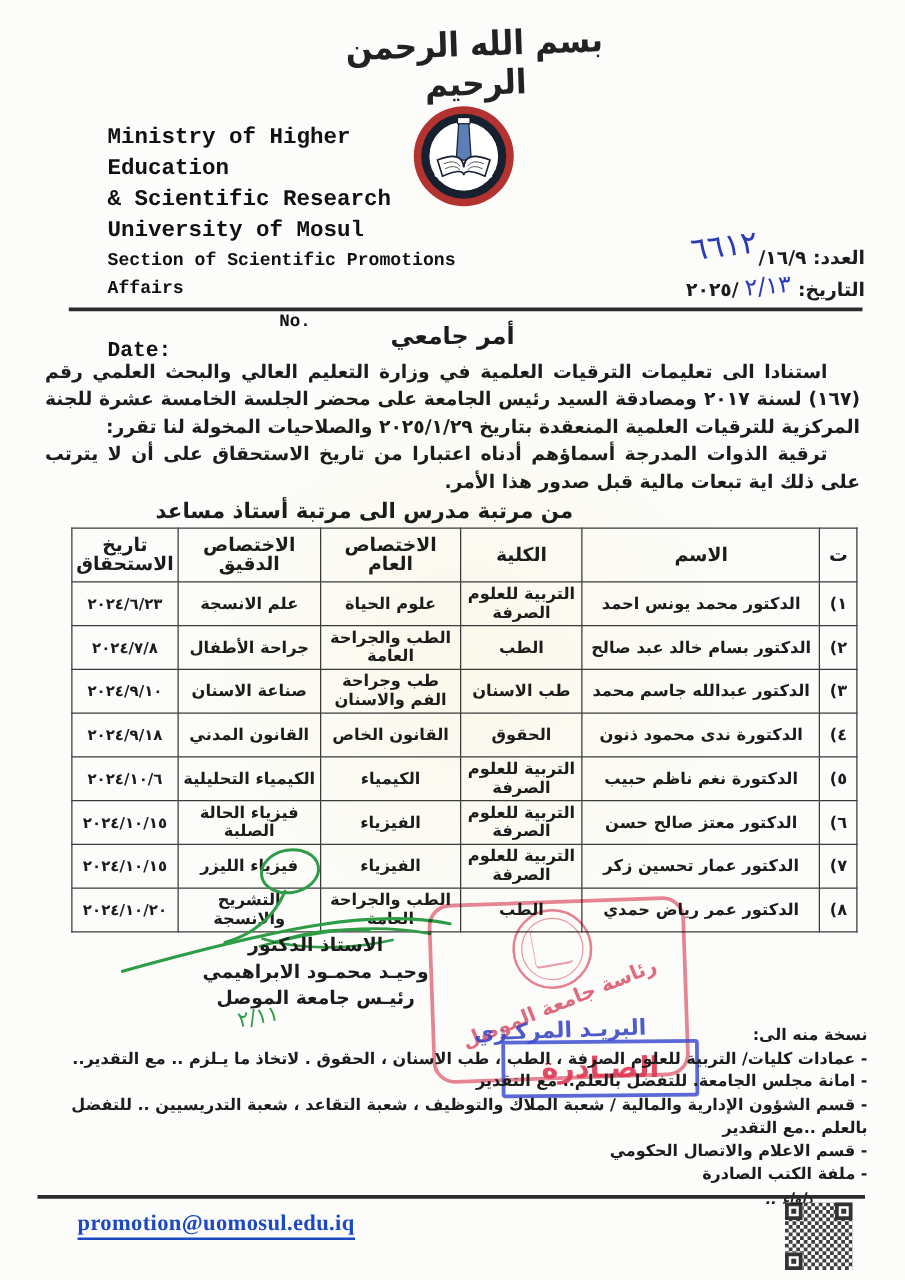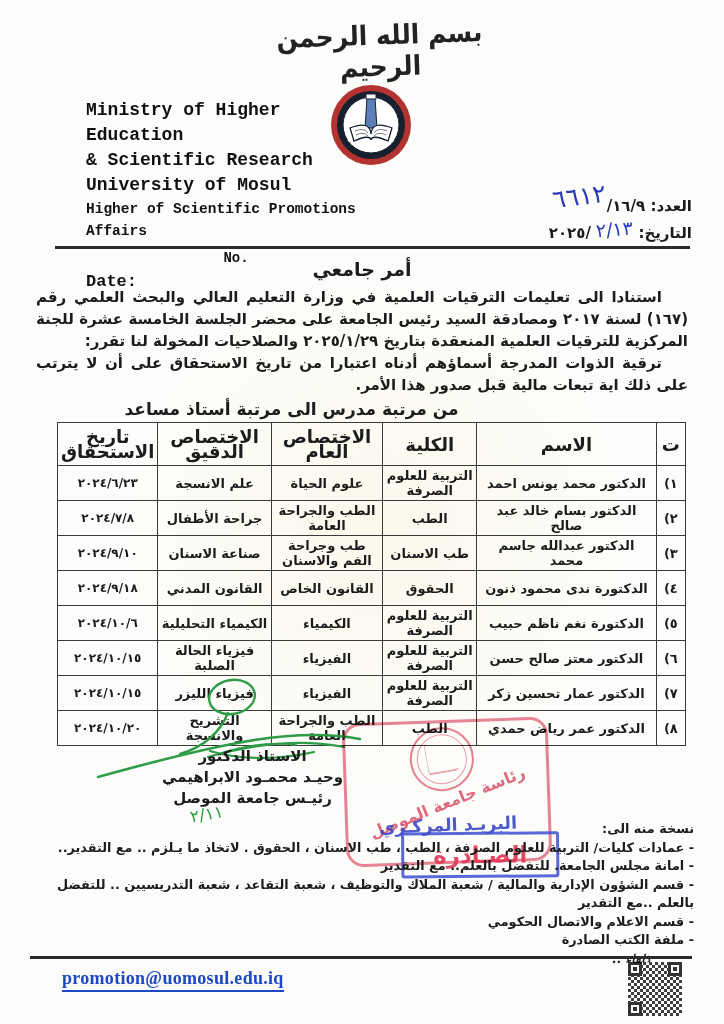--- a/index.html
+++ b/index.html
@@ -42,21 +42,21 @@
   .order-title{left:0;top:258px;width:724px;text-align:center;font-size:19px;font-weight:700;}
   .body-text{right:36px;top:286px;width:652px;direction:rtl;text-align:justify;
     font-size:15px;font-weight:700;line-height:22px;}
   .body-text p{margin:0;text-indent:26px;}
   .subtitle{left:0;top:399px;width:583px;text-align:center;font-size:17px;font-weight:700;}
 
   
   table.promo{position:absolute;left:57px;top:422px;width:629px;border-collapse:collapse;direction:rtl;
     font-size:13px;font-weight:700;}
   table.promo th,table.promo td{border:1.6px solid #3a3a3a;padding:2px 3px;line-height:15px;text-align:center;vertical-align:middle;}
-  table.promo th{font-size:18px;height:38px;}
+  table.promo th{font-size:15px;height:38px;}
   table.promo td{height:30px;}
   col.c-no{width:30px;}col.c-name{width:198px;}col.c-col{width:100px;}
   col.c-gen{width:114px;}col.c-spec{width:116px;}col.c-date{width:71px;}
   td.name{text-align:right;padding-right:28px;}
   td.date{font-size:12px;letter-spacing:.5px;}
 
   
   .sig-block{left:150px;top:746px;width:205px;text-align:center;font-size:15px;font-weight:700;line-height:21px;direction:rtl;}
   .sig-ink{left:60px;top:655px;width:420px;height:175px;pointer-events:none;}
   .sig-green-date{left:190px;top:804px;color:#2e9d46;font-size:17px;font-weight:400;transform:rotate(-10deg);letter-spacing:2px;}
@@ -96,21 +96,21 @@
 <body>
 
 <div class="page">
 
   <div class="abs basmala rtl">بسم الله الرحمن الرحيم</div>
 
   <div class="abs en-block">
     <div class="l1">Ministry of Higher Education</div>
     <div class="l1">&amp; Scientific Research</div>
     <div class="l1">University of Mosul</div>
-    <div class="l4">Higher of Scientific Promotions Affairs</div>
+    <div class="l4">Section of Scientific Promotions Affairs</div>
     <div class="no">No.</div>
     <div class="date">Date:</div>
   </div>
 
   <div class="abs logo">
     <svg viewBox="0 0 82 82" width="82" height="82">
       <circle cx="41" cy="41" r="40" fill="#b23330"></circle>
       <circle cx="41" cy="41" r="34" fill="#16202e"></circle>
       <circle cx="41" cy="41" r="28" fill="#ffffff" stroke="#16202e" stroke-width="1"></circle>
       <path d="M37 14 L45 14 L47 44 L35 44 Z" fill="#5b7fb6" stroke="#16202e" stroke-width="1"></path>

